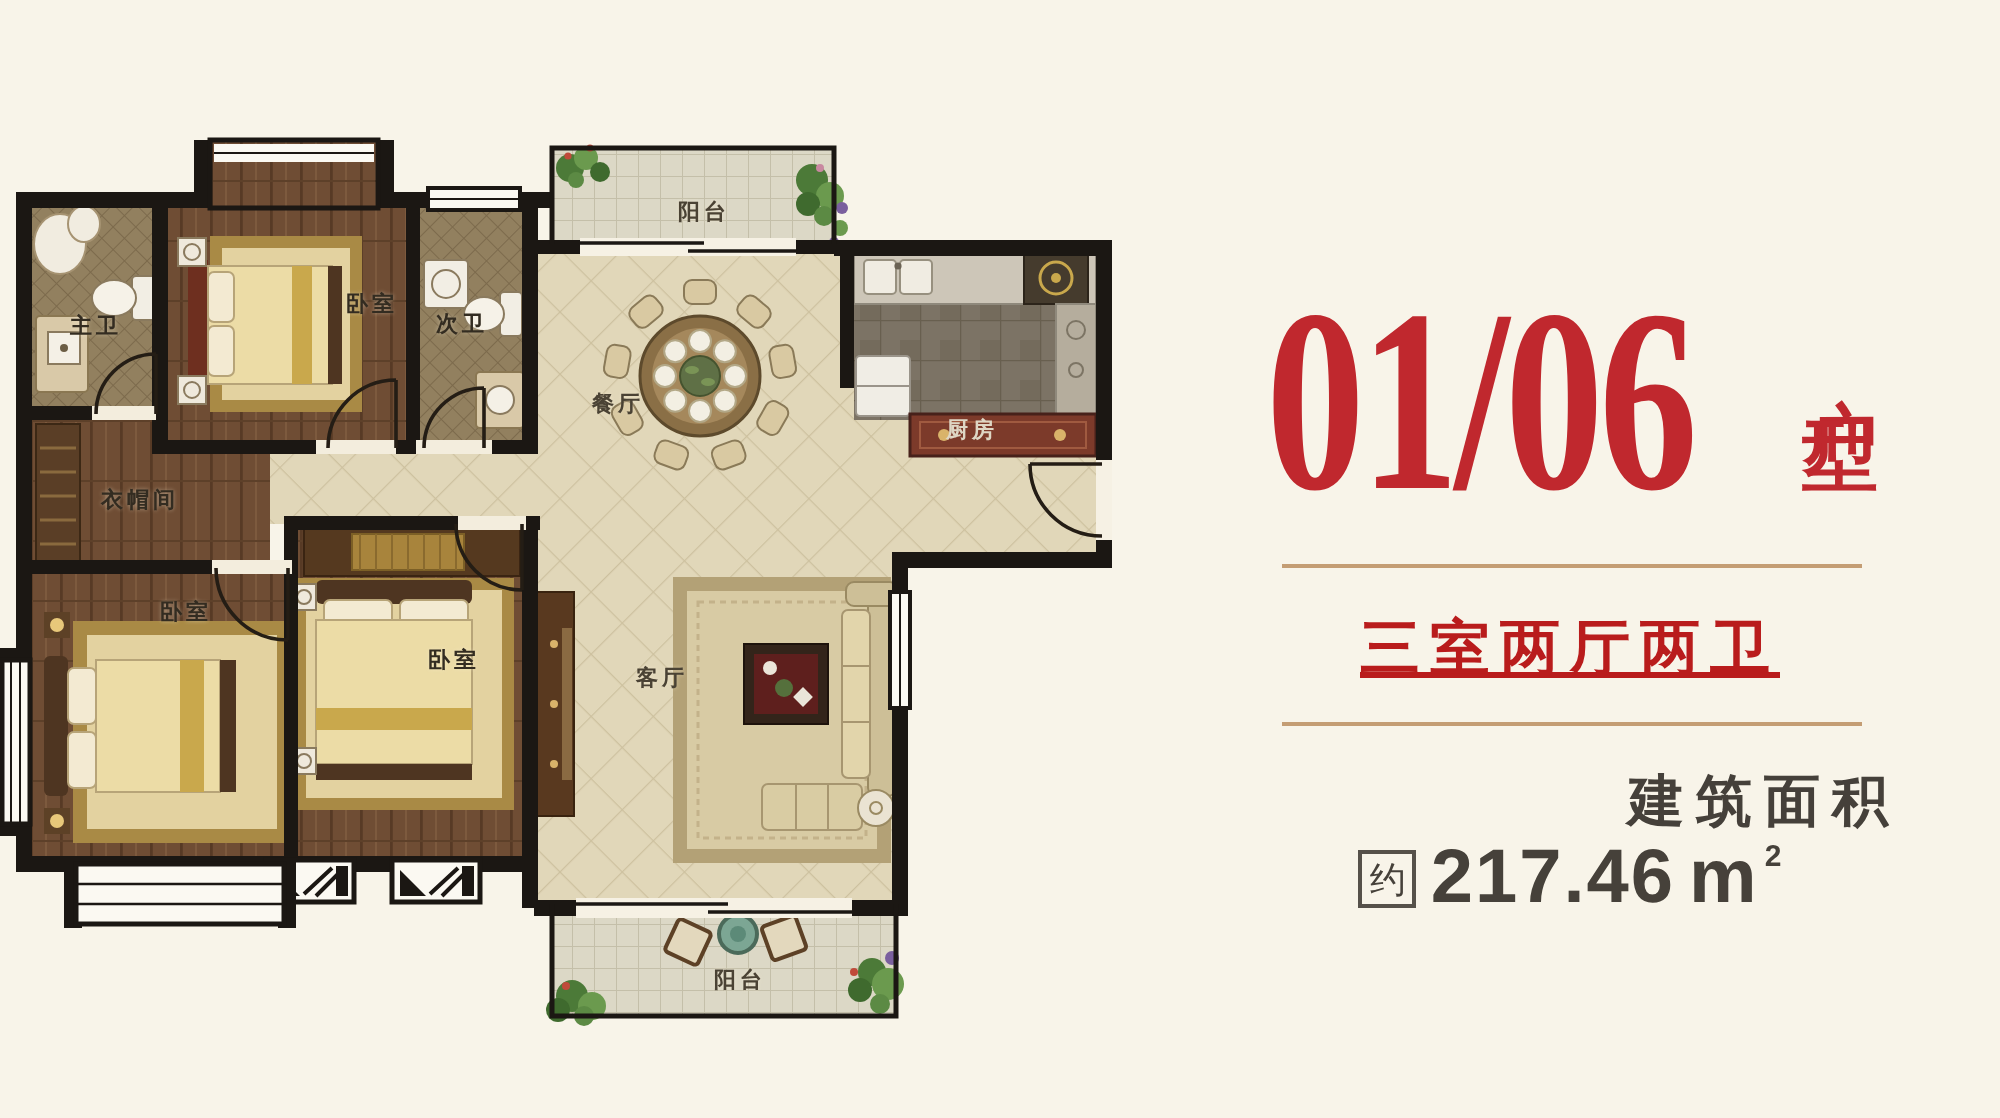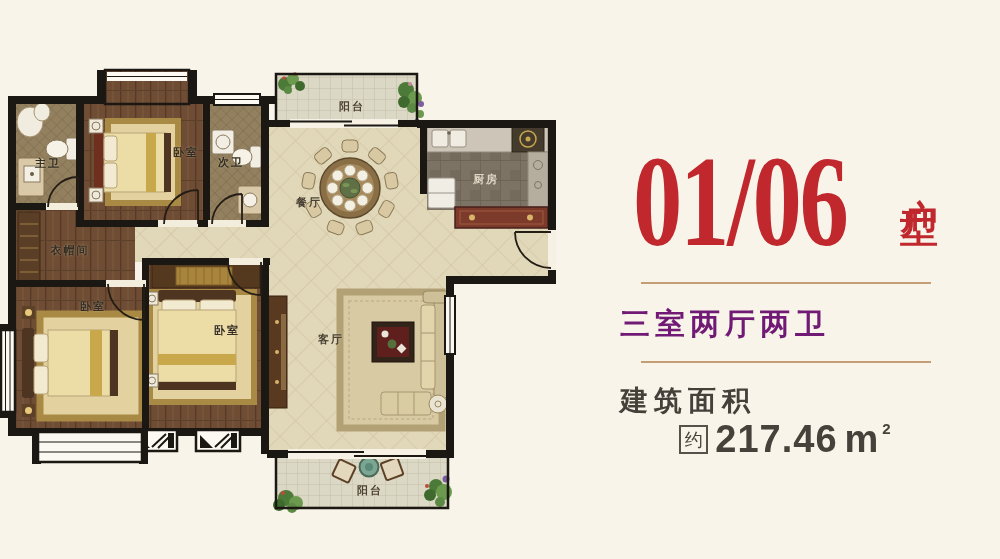--- a/index.html
+++ b/index.html
@@ -10,44 +10,44 @@
   }
   
   #plan{position:absolute;left:0;top:0;width:620px;height:559px;}
   #plan svg{position:absolute;left:0;top:0;}
   .rlabel{
     position:absolute;transform:translate(-50%,-50%);
     font-size:11px;letter-spacing:2px;color:#332c21;font-weight:700;
     white-space:nowrap;text-shadow:0 0 2px rgba(250,240,215,.45);
   }
   .rlabel.tile{color:#4a4234;text-align:right;}
-  .rlabel.light{color:#ded6c4;text-shadow:none;}
+  .rlabel.light{color:#ded6c4;text-shadow:none;margin-top:36px;}
   
   #panel{position:absolute;left:620px;top:0;width:340px;height:559px;margin-top:24px;}
   .unit-number{
     position:absolute;left:13px;top:112px;
     font-family:"Liberation Serif",serif;font-weight:700;
     font-size:130px;line-height:1;color:#c0282e;
     transform:scaleX(.76);transform-origin:left top;letter-spacing:-3px;
     white-space:nowrap;
   }
   .unit-suffix{
     position:absolute;left:280px;top:144px;
     writing-mode:vertical-rl;font-family:"Liberation Serif",serif;
     font-size:38px;line-height:1;letter-spacing:10px;font-weight:700;color:#c0282e;
   }
   .divider{position:absolute;left:21px;width:290px;height:2px;background:#c49d74;}
   .divider.d1{top:258px;}
   .divider.d2{top:337px;}
   .summary{
-    position:absolute;left:0;top:280px;width:330px;text-align:left;
-    font-size:30px;letter-spacing:5px;color:#701a75;font-weight:600;
+    position:absolute;left:0;top:280px;width:330px;text-align:center;
+    font-size:30px;letter-spacing:5px;color:#b91c1c;font-weight:600;text-decoration:underline;
   }
   .area-title{
-    position:absolute;left:0;top:358px;width:330px;text-align:left;
+    position:absolute;left:0;top:358px;width:330px;text-align:right;
     font-size:28px;letter-spacing:6px;color:#45403a;font-weight:600;
   }
   .area-row{
     position:absolute;left:0;top:394px;width:330px;
     display:flex;align-items:center;justify-content:center;gap:7px;
     color:#46413a;
   }
   .approx-box{
     display:inline-flex;align-items:center;justify-content:center;
     width:25px;height:25px;border:2px solid #56514a;

